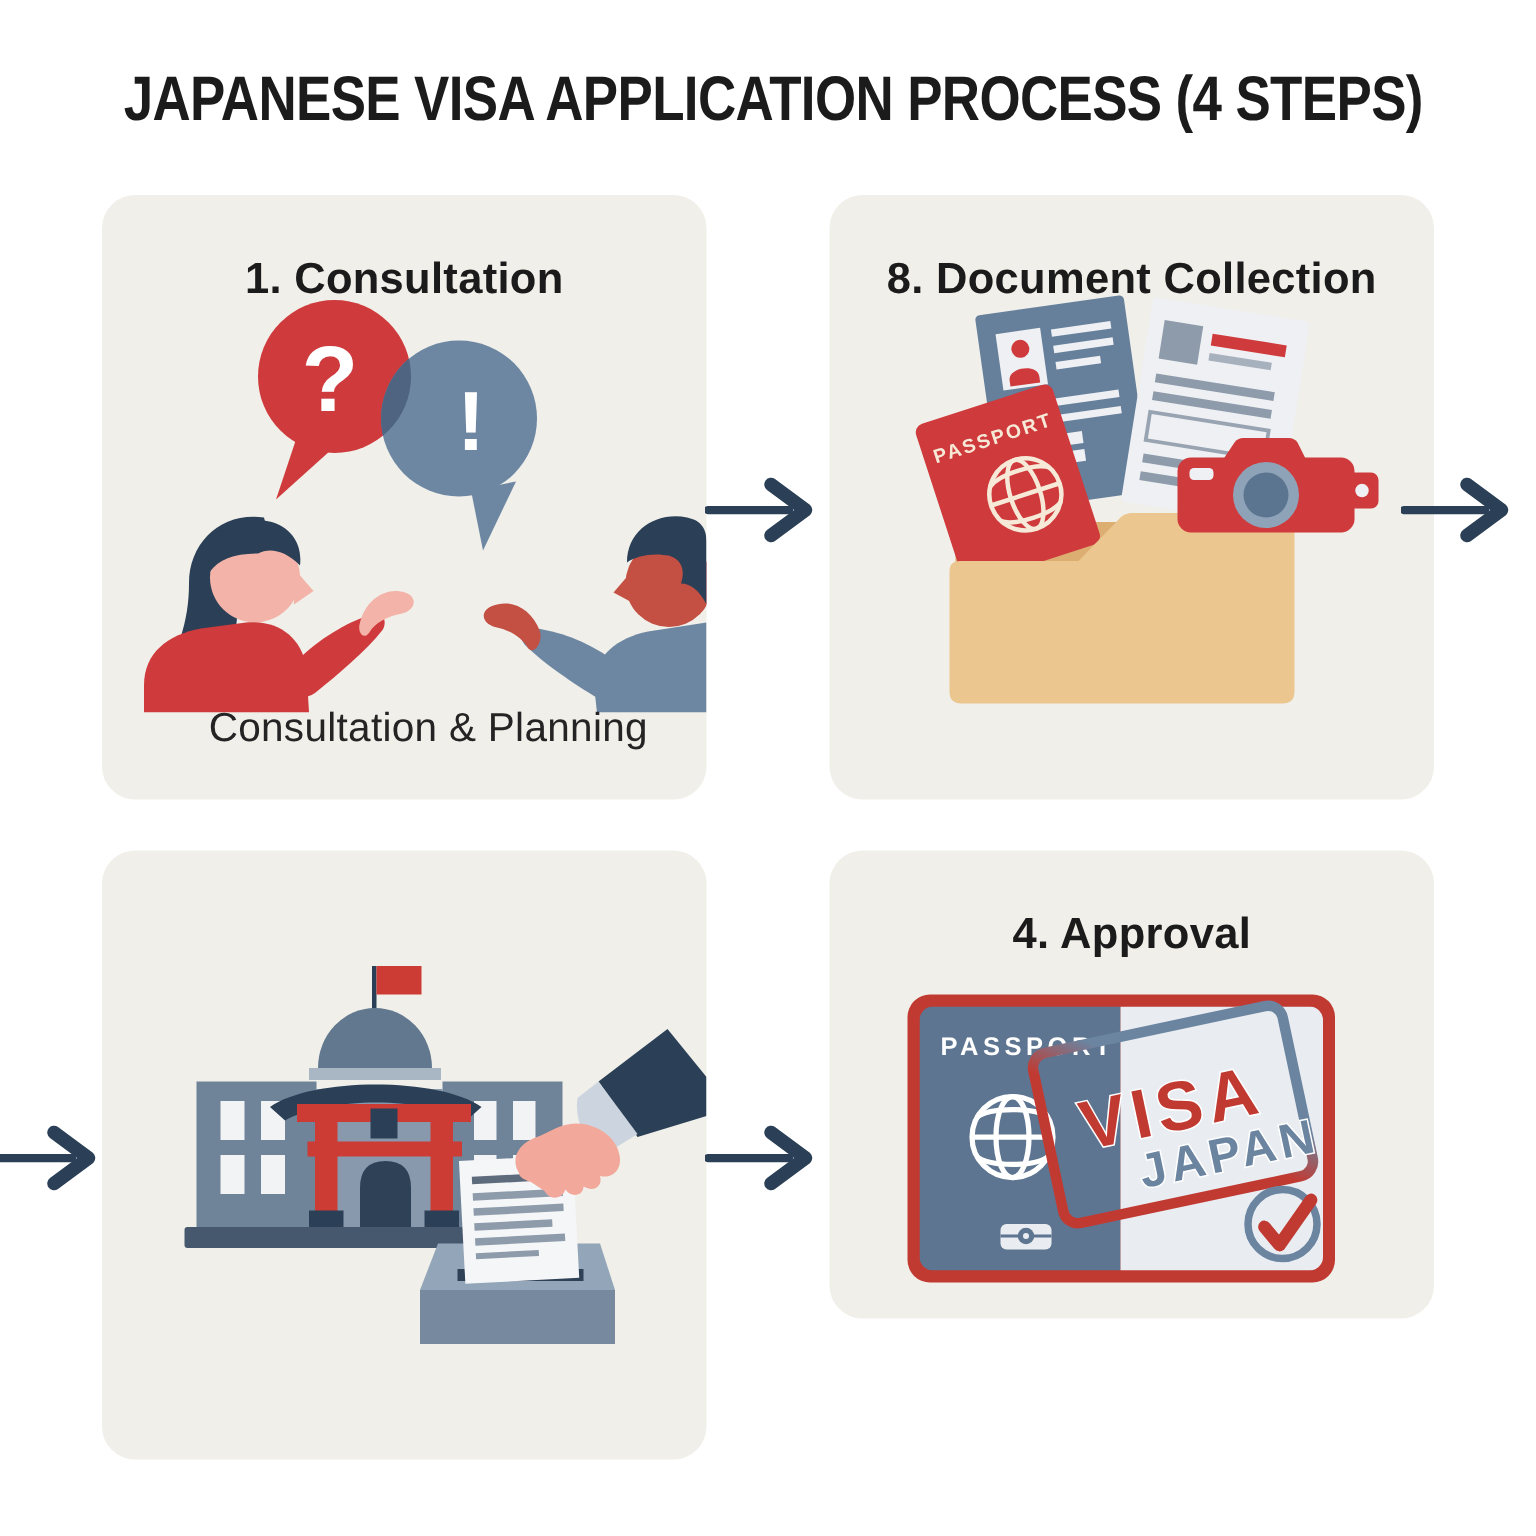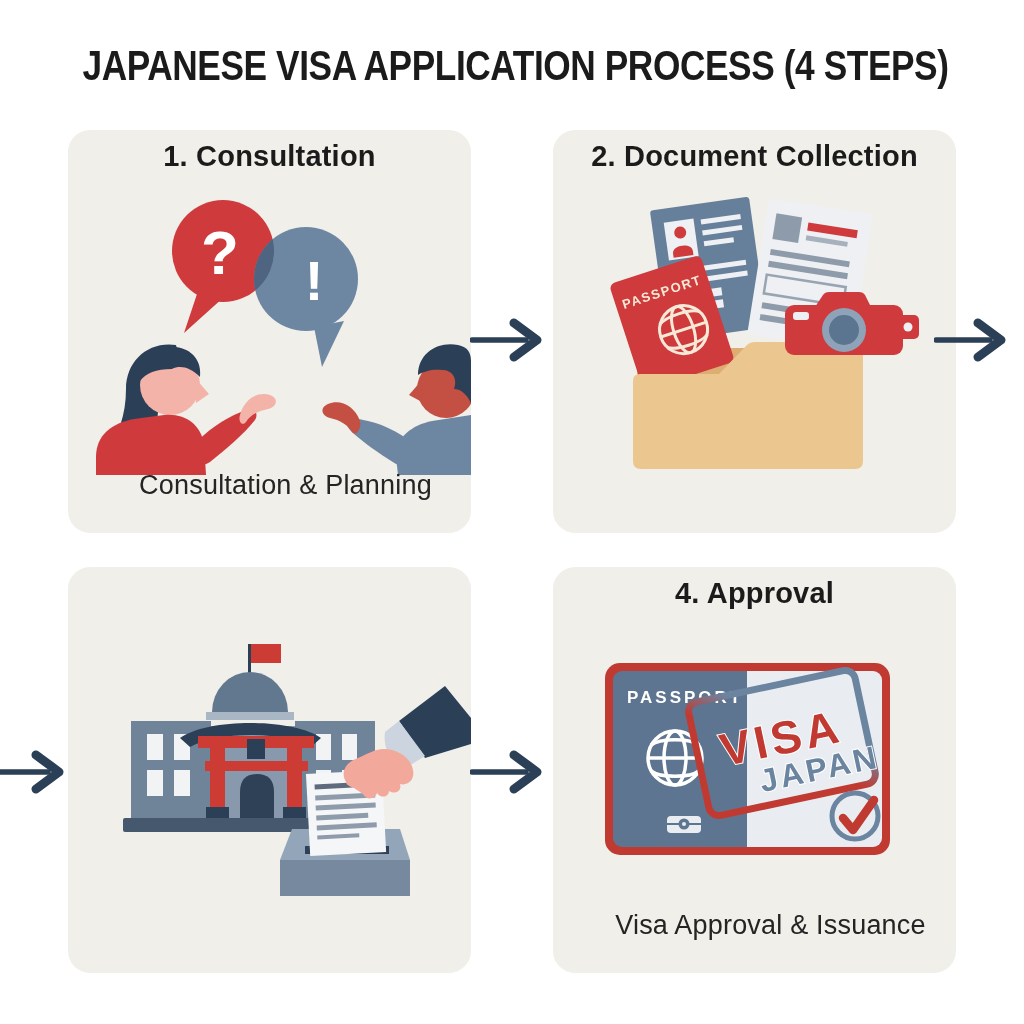--- a/index.html
+++ b/index.html
@@ -11,21 +11,21 @@
   .title-text{
     display:inline-block;font-size:42px;font-weight:bold;letter-spacing:-0.5px;
     color:var(--text-primary,#1b1b1b);transform:scaleX(0.84);transform-origin:center;
     white-space:nowrap;
   }
   .card{
     position:absolute;border-radius:22px;
     background:var(--card-background,#f0efe9);
   }
   .card h2{
-    margin:0;padding-top:10px;text-align:center;
+    margin:0;padding-top:40px;text-align:center;
     font-size:29px;font-weight:bold;color:var(--text-primary,#1b1b1b);
     letter-spacing:0.2px;
   }
   .caption{
     position:absolute;bottom:16px;left:0;width:100%;margin:16px;text-align:center;
     font-size:27px;color:#242424;letter-spacing:0.2px;
   }
   .illus{position:absolute;top:55px;left:0;}
   .arrow{position:absolute;}
   .arrow .shaft{stroke:var(--arrow,#2b4057);}
@@ -86,21 +86,21 @@
       <path d="M353 196 L341 210 L354 217 Z" fill="#c44f43"></path>
       <path d="M350 190 C350 168 370 156 390 160 C400 162 403 168 403 176 L403 218
                C398 208 392 204 386 204 C390 193 384 185 374 185 C365 184 356 186 350 190 Z" fill="#2b4057"></path>
     </g>
   </svg>
 
   <p class="caption">Consultation &amp; Planning</p>
 </section>
 
 <section class="card" style="left:553px;top:130px;width:403px;height:403px">
-  <h2>2. Document Collection</h2>
+  <h2>8. Document Collection</h2>
 
   <svg class="illus" width="403" height="290" viewBox="0 0 403 290">
 
     <g>
       <path d="M84 270 L84 150 Q84 141 93 141 L136 141 Q143 141 147 147 L159 163 L297 163
                Q306 163 306 172 L306 270 Z" fill="#dcae72"></path>
     </g>
 
     <g transform="rotate(-8 155 80)">
       <rect x="105" y="18" width="100" height="132" rx="3" fill="#667f9b"></rect>
@@ -222,21 +222,21 @@
       <path d="M357 134 L331 99 L317 110 C315 124 321 138 333 149 Z" fill="#ccd5df"></path>
       <path d="M278 160 C272 150 278 140 290 136 C298 133 306 127 316 127
                C330 127 343 136 345 148 C347 158 340 164 332 162
                C334 169 328 173 321 169 C321 175 313 177 309 171
                C307 177 299 179 295 172 L286 166 C280 164 278 162 278 160 Z" fill="#f2a99c"></path>
     </g>
   </svg>
 
 </section>
 
-<section class="card" style="left:553px;top:567px;width:403px;height:406px">
+<section class="card" style="left:553px;top:567px;width:403px;height:312px">
   <h2>4. Approval</h2>
 
   <svg class="illus" width="403" height="290" viewBox="0 0 403 290">
     <defs>
       <clipPath id="passportInner">
           <rect x="60" y="49" width="269" height="176" rx="9"></rect>
         </clipPath>
       <linearGradient id="stampGrad" x1="0" y1="1" x2="1" y2="0">
         <stop offset="0" stop-color="#c13a32"></stop>
         <stop offset="0.45" stop-color="#c13a32"></stop>
@@ -272,21 +272,20 @@
       <text x="0" y="11" text-anchor="middle" font-size="46" font-weight="bold" letter-spacing="4" fill="#c13a32" stroke="#ffffff" stroke-width="2" style="paint-order:stroke">VISA</text>
       <text x="31" y="44" text-anchor="middle" font-size="32" font-weight="bold" letter-spacing="3" fill="#6b84a0" stroke="#ffffff" stroke-width="2" style="paint-order:stroke">JAPAN</text>
     </g>
 
     <g>
       <circle cx="302" cy="194" r="23" fill="none" stroke="#6b84a0" stroke-width="5"></circle>
       <path d="M290 196 L300 208 L321 178" fill="none" stroke="#c13a32" stroke-width="8.5" stroke-linecap="round" stroke-linejoin="round"></path>
     </g>
   </svg>
 
-  <p class="caption">Visa Approval &amp; Issuance</p>
 </section>
 
 <svg class="arrow" style="left:470px;top:318px" width="80" height="44" viewBox="0 0 80 44">
   <path class="shaft" d="M2 22 L56 22" stroke-width="5.5" stroke-linecap="round" fill="none"></path>
   <path class="head" d="M44 5 L67 22 L44 39" stroke-width="9" fill="none" stroke-linecap="round" stroke-linejoin="round"></path>
 </svg>
 
 <svg class="arrow" style="left:934px;top:318px" width="80" height="44" viewBox="0 0 80 44">
   <path class="shaft" d="M2 22 L56 22" stroke-width="5.5" stroke-linecap="round" fill="none"></path>
   <path class="head" d="M44 5 L67 22 L44 39" stroke-width="9" fill="none" stroke-linecap="round" stroke-linejoin="round"></path>

